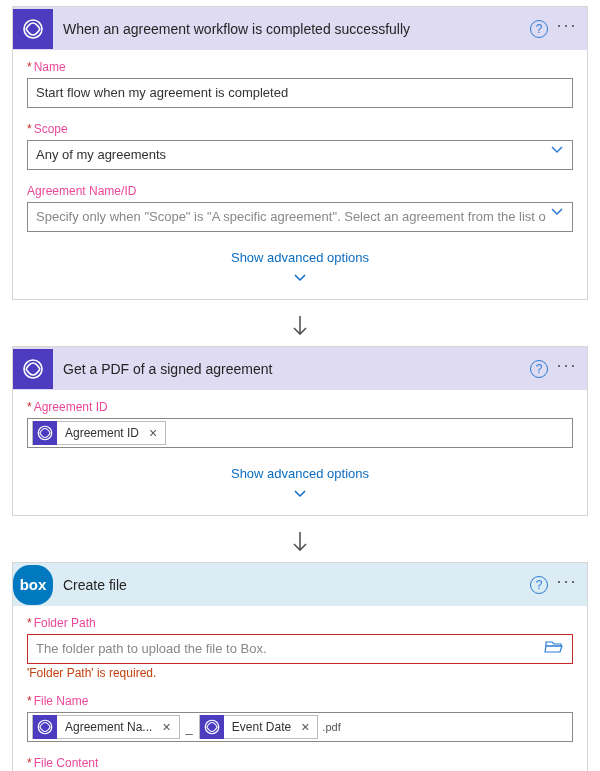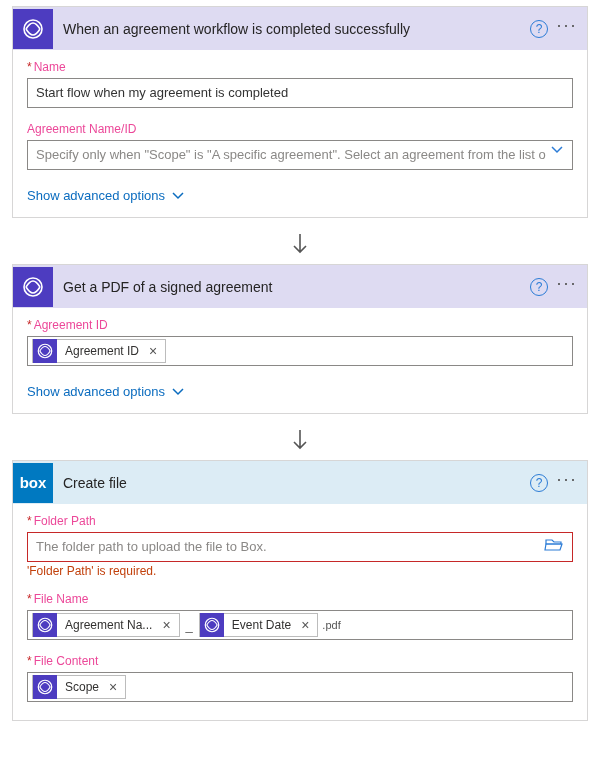--- a/index.html
+++ b/index.html
@@ -25,21 +25,21 @@
     gap: 10px;
   }
   .hdr-adobe { background: #dedbf2; }
   .hdr-box   { background: #dcecf5; }
   .icon-tile {
     width: 40px; height: 40px;
     display: flex; align-items: center; justify-content: center;
     flex-shrink: 0;
   }
   .tile-adobe { background: #4d3cc0; }
-  .tile-box   { background: #0079c1; }
+  .tile-box   { background: #0079c1; border-radius: 17px; }
   .card-title { flex: 1; font-size: 14px; color: #252424; }
   .hdr-actions { display: flex; gap: 8px; align-items: center; }
   .help-circle {
     width: 18px; height: 18px; border: 1px solid #2c7cd6; border-radius: 50%;
     color: #2c7cd6; font-size: 12px; display: flex; align-items: center; justify-content: center;
     cursor: pointer;
   }
   .dots { font-size: 18px; color: #555; line-height: 0; cursor: pointer; letter-spacing: 1px; margin-top:-7px;}
   .card-body { padding: 10px 14px 12px; }
   .field { margin-bottom: 14px; }
@@ -56,21 +56,21 @@
   .control input[type=text] {
     border: none; flex:1; font-size: 13px; outline: none; padding: 4px 4px; color:#333; background: transparent;
   }
   .control input.placeholder-only::placeholder { color: #8a8886; }
   .control .val { padding: 4px 4px; flex:1; }
   .chevron-down, .chevron-right {
     width: 14px; height:14px; display:inline-flex; align-items:center; justify-content:center;
   }
   .adv-link {
     color: #0b6cbf; font-size: 13px; padding: 0 14px 14px;
-    display: flex; align-items: center; gap: 6px; cursor: pointer;
+    display: flex; align-items: center; gap: 6px; cursor: pointer; flex-direction: column;
   }
   .arrow-wrap { display:flex; justify-content:center; padding: 8px 0; }
   .error-box { border-color: #c62828; }
   .error-msg { color: #c2410c; font-size: 12px; margin-top: 2px; }
   .folder-icon { margin-left: auto; cursor: pointer; }
   .chips-row { display:flex; flex-wrap:wrap; align-items:center; gap:4px; }
   .chip {
     display:inline-flex; align-items:center; gap:6px;
     border:1px solid #bcbcbc; background:#fff; height:24px; padding:0 6px 0 0;
   }
@@ -123,20 +123,31 @@
       </div>
     </div>
     <div class="card-body">
       <div class="field">
         <div class="field-label"><span class="req"></span><span>Name</span></div>
         <div class="control">
           <input type="text" value="Start flow when my agreement is completed" style="">
         </div>
       </div>
       <div class="field">
+        <div class="field-label"><span class="req"></span><span>Scope</span></div>
+        <div class="control select">
+          <span class="val">Any of my agreements</span>
+          <span class="chevron-down" style="color:#2c7cd6">
+              <svg width="14" height="14">
+                <use href="#chev-down"></use>
+              </svg>
+            </span>
+        </div>
+      </div>
+      <div class="field">
         <div class="field-label"><span>Agreement Name/ID</span></div>
         <div class="control select">
           <input type="text" class="placeholder-only" placeholder="Specify only when &quot;Scope&quot; is &quot;A specific agreement&quot;. Select an agreement from the list or enter th" style="">
           <span class="chevron-down" style="color:#2c7cd6">
               <svg width="14" height="14">
                 <use href="#chev-down"></use>
               </svg>
             </span>
         </div>
       </div>

